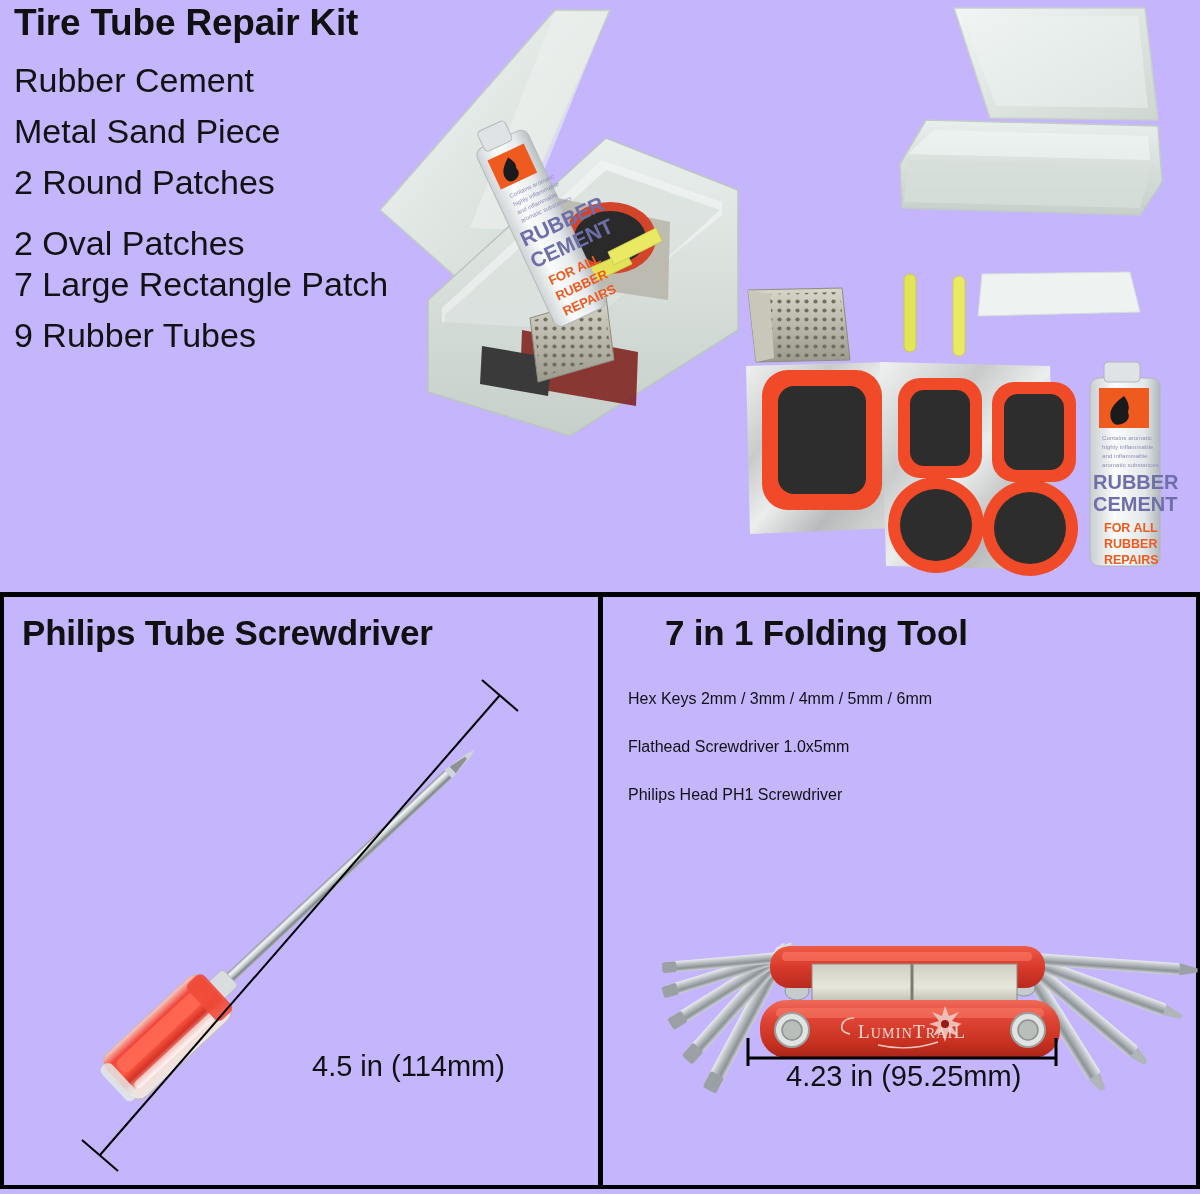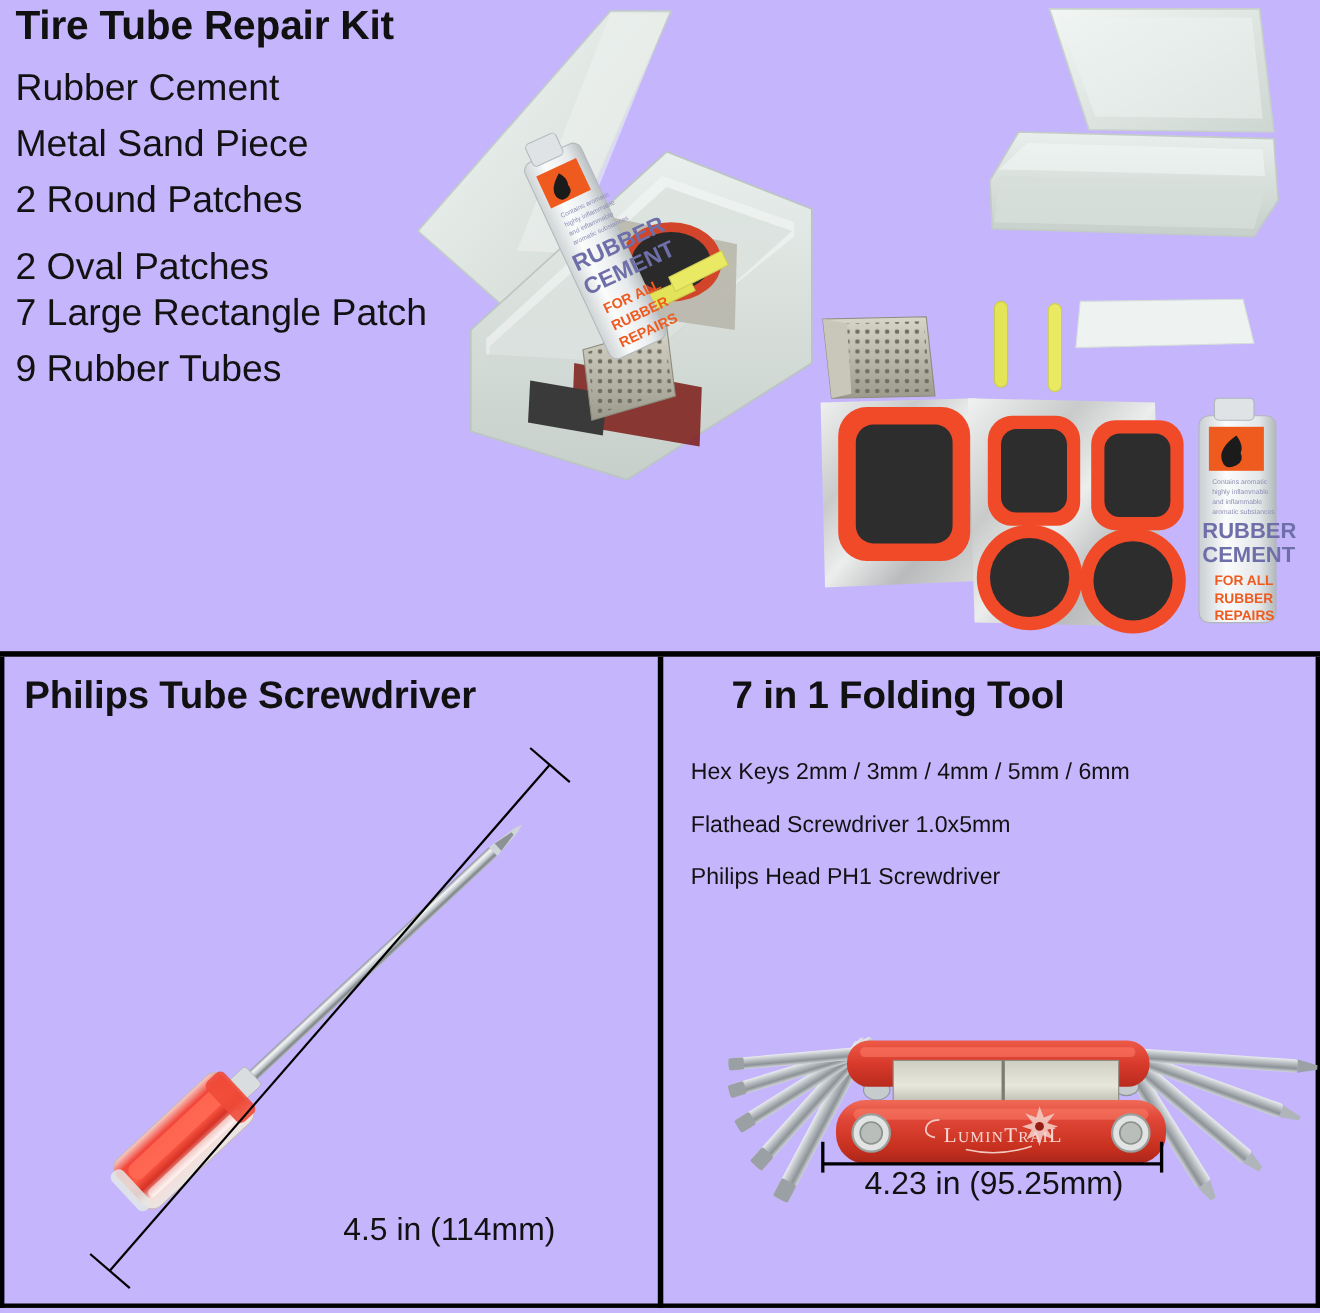--- a/index.html
+++ b/index.html
@@ -14,21 +14,21 @@
 
   
   .panel-title{position:absolute;font-weight:bold;color:#111;white-space:nowrap;letter-spacing:-0.2px;}
   .spec-line{position:absolute;color:#121212;white-space:nowrap;}
 
   #kit-title{left:14px;top:2px;font-size:37px;}
   #kit-list .spec-line{left:14px;font-size:34px;}
 
   #sd-title{left:22px;top:613px;font-size:35px;}
   #ft-title{left:628px;top:613px;font-size:35px;margin-left:37px;}
-  #ft-list .spec-line{left:628px;font-size:21px;}
+  #ft-list .spec-line{left:628px;font-size:16px;}
 
   .dim-label{position:absolute;color:#111;white-space:nowrap;font-size:29px;}
 
   
   .art{position:absolute;}
   svg{display:block;overflow:visible;}
 </style>
 </head>
 <body>
 
@@ -268,21 +268,21 @@
         </g>
 
         <g stroke="#000" stroke-width="2" fill="none">
           <line x1="80" y1="495" x2="480" y2="35"></line>
           <line x1="62" y1="480" x2="98" y2="511"></line>
           <line x1="462" y1="20" x2="498" y2="51"></line>
         </g>
       </svg>
     </div>
 
-    <div class="dim-label" style="left:312px;top:1102px;">4.5 in (114mm)</div>
+    <div class="dim-label" style="left:312px;top:1050px;">4.5 in (114mm)</div>
   </div>
 
   <div>
 
     <div class="panel-title" id="ft-title">7  in 1 Folding Tool</div>
 
     <div id="ft-list">
       <div class="spec-line" style="top:690px">Hex Keys 2mm / 3mm / 4mm / 5mm / 6mm</div>
       <div class="spec-line" style="top:738px">Flathead Screwdriver 1.0x5mm</div>
       <div class="spec-line" style="top:786px">Philips Head PH1 Screwdriver</div>

